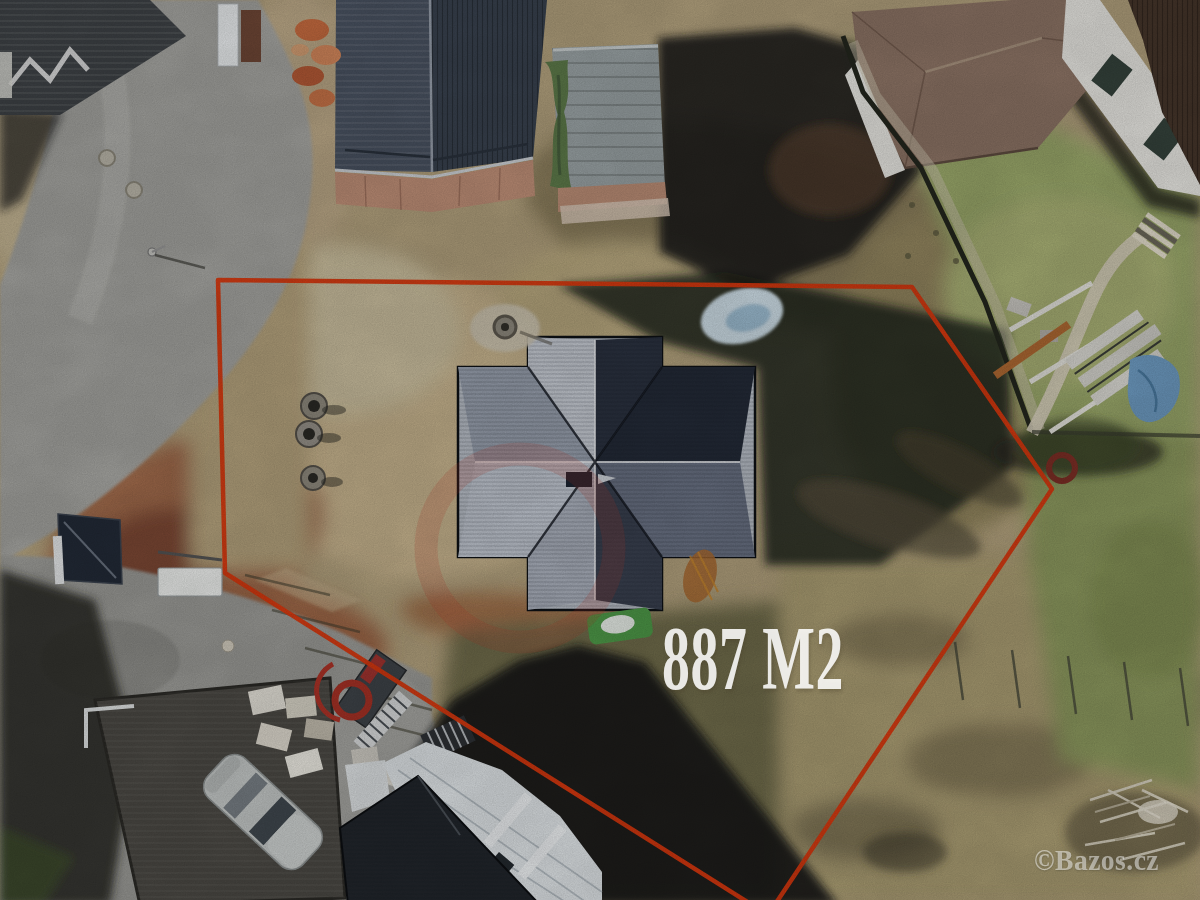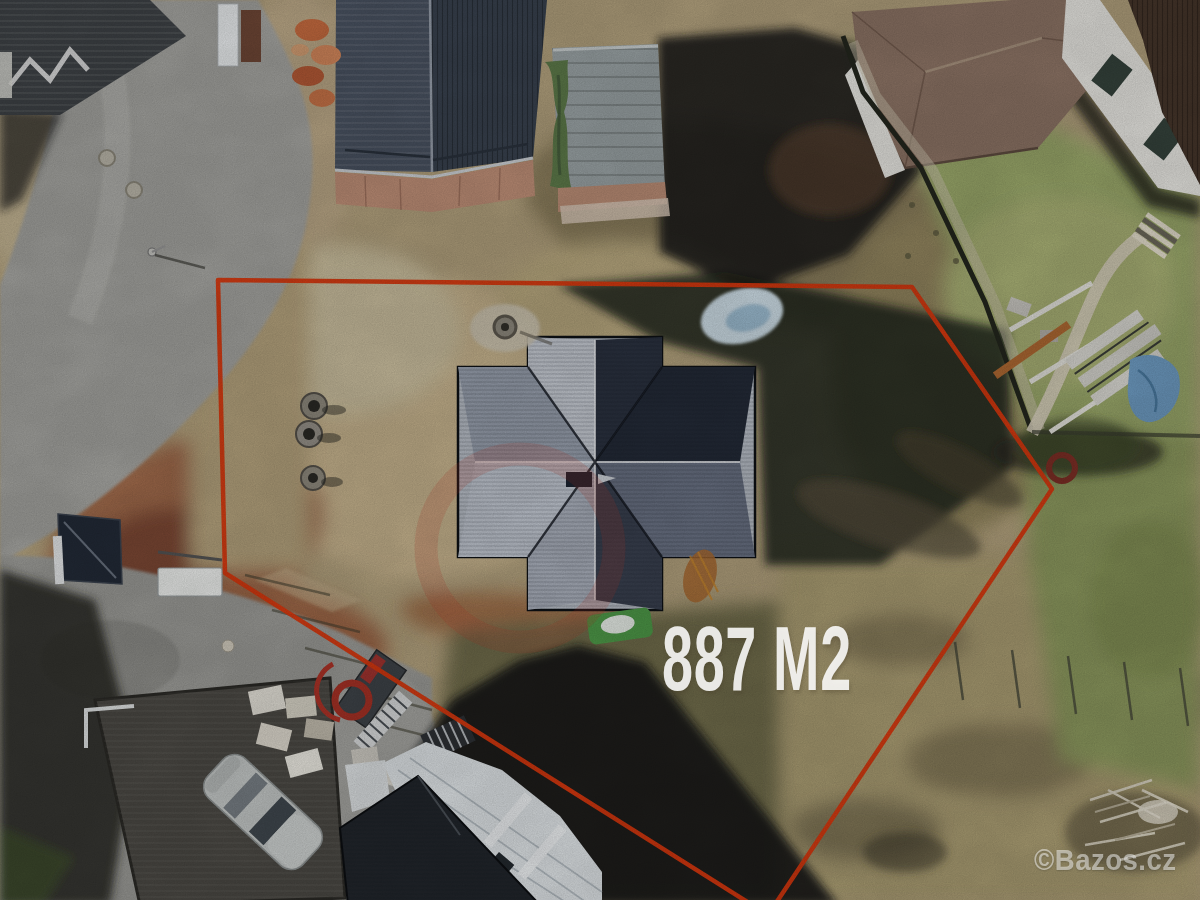--- a/index.html
+++ b/index.html
@@ -1,17 +1,17 @@
 <!DOCTYPE html>
 <html><head>
 <meta charset="utf-8">
 <style>
   html,body{margin:0;padding:0;background:#222;}
   .stage{position:relative;width:1200px;height:900px;overflow:hidden;background:#b3a27e;
-         font-family:Liberation Sans, sans-serif;}
+         font-family:Liberation Serif, serif;}
   .stage svg{position:absolute;left:0;top:0;}
   .overlay-label{position:absolute;left:662px;top:614px;font-size:90px;font-weight:700;
     line-height:1;color:rgba(255,255,255,0.87);letter-spacing:1px;white-space:nowrap;
     transform:scaleX(0.62);transform-origin:left top;
     text-shadow:2px 3px 5px rgba(70,60,40,0.30);user-select:none;}
   .watermark{position:absolute;left:1034px;top:844px;font-size:29px;font-weight:700;
     color:rgba(255,255,255,0.50);letter-spacing:0.5px;white-space:nowrap;
     transform:scaleX(0.95);transform-origin:left top;
     text-shadow:0 1px 2px rgba(40,40,30,0.25);user-select:none;}
 </style>

